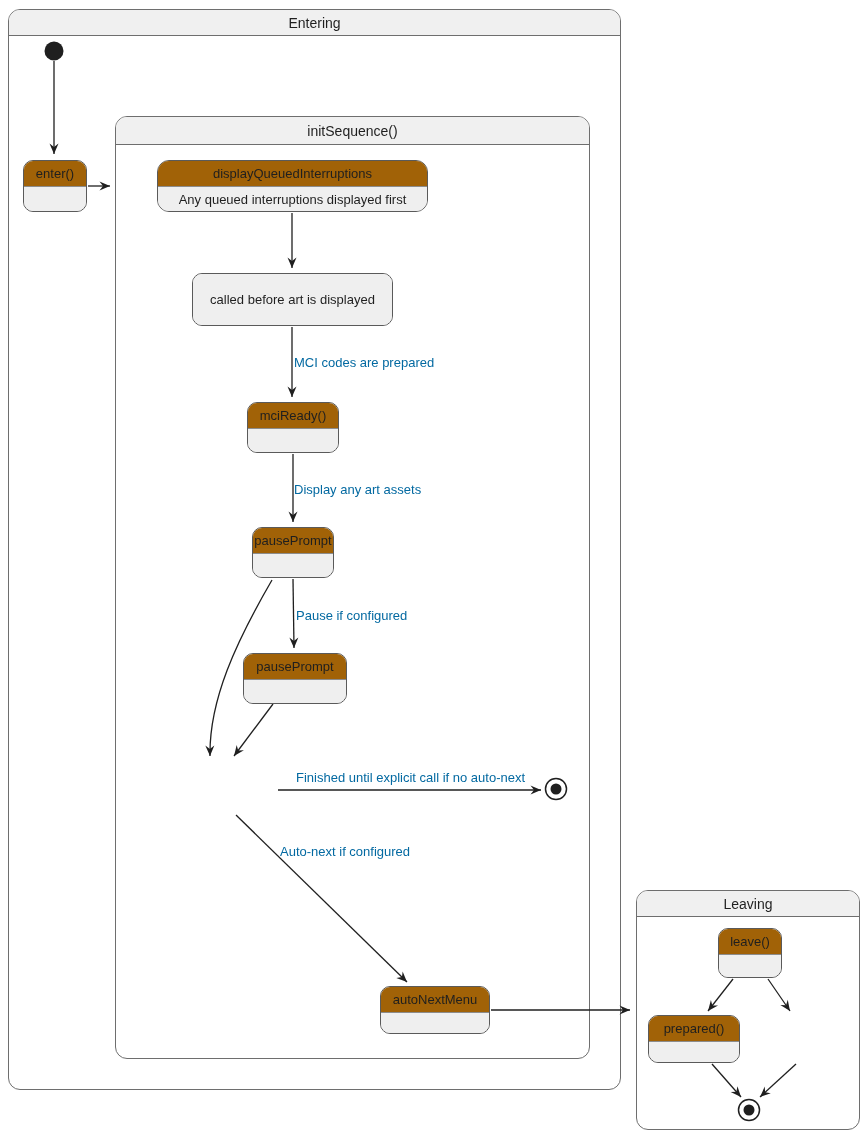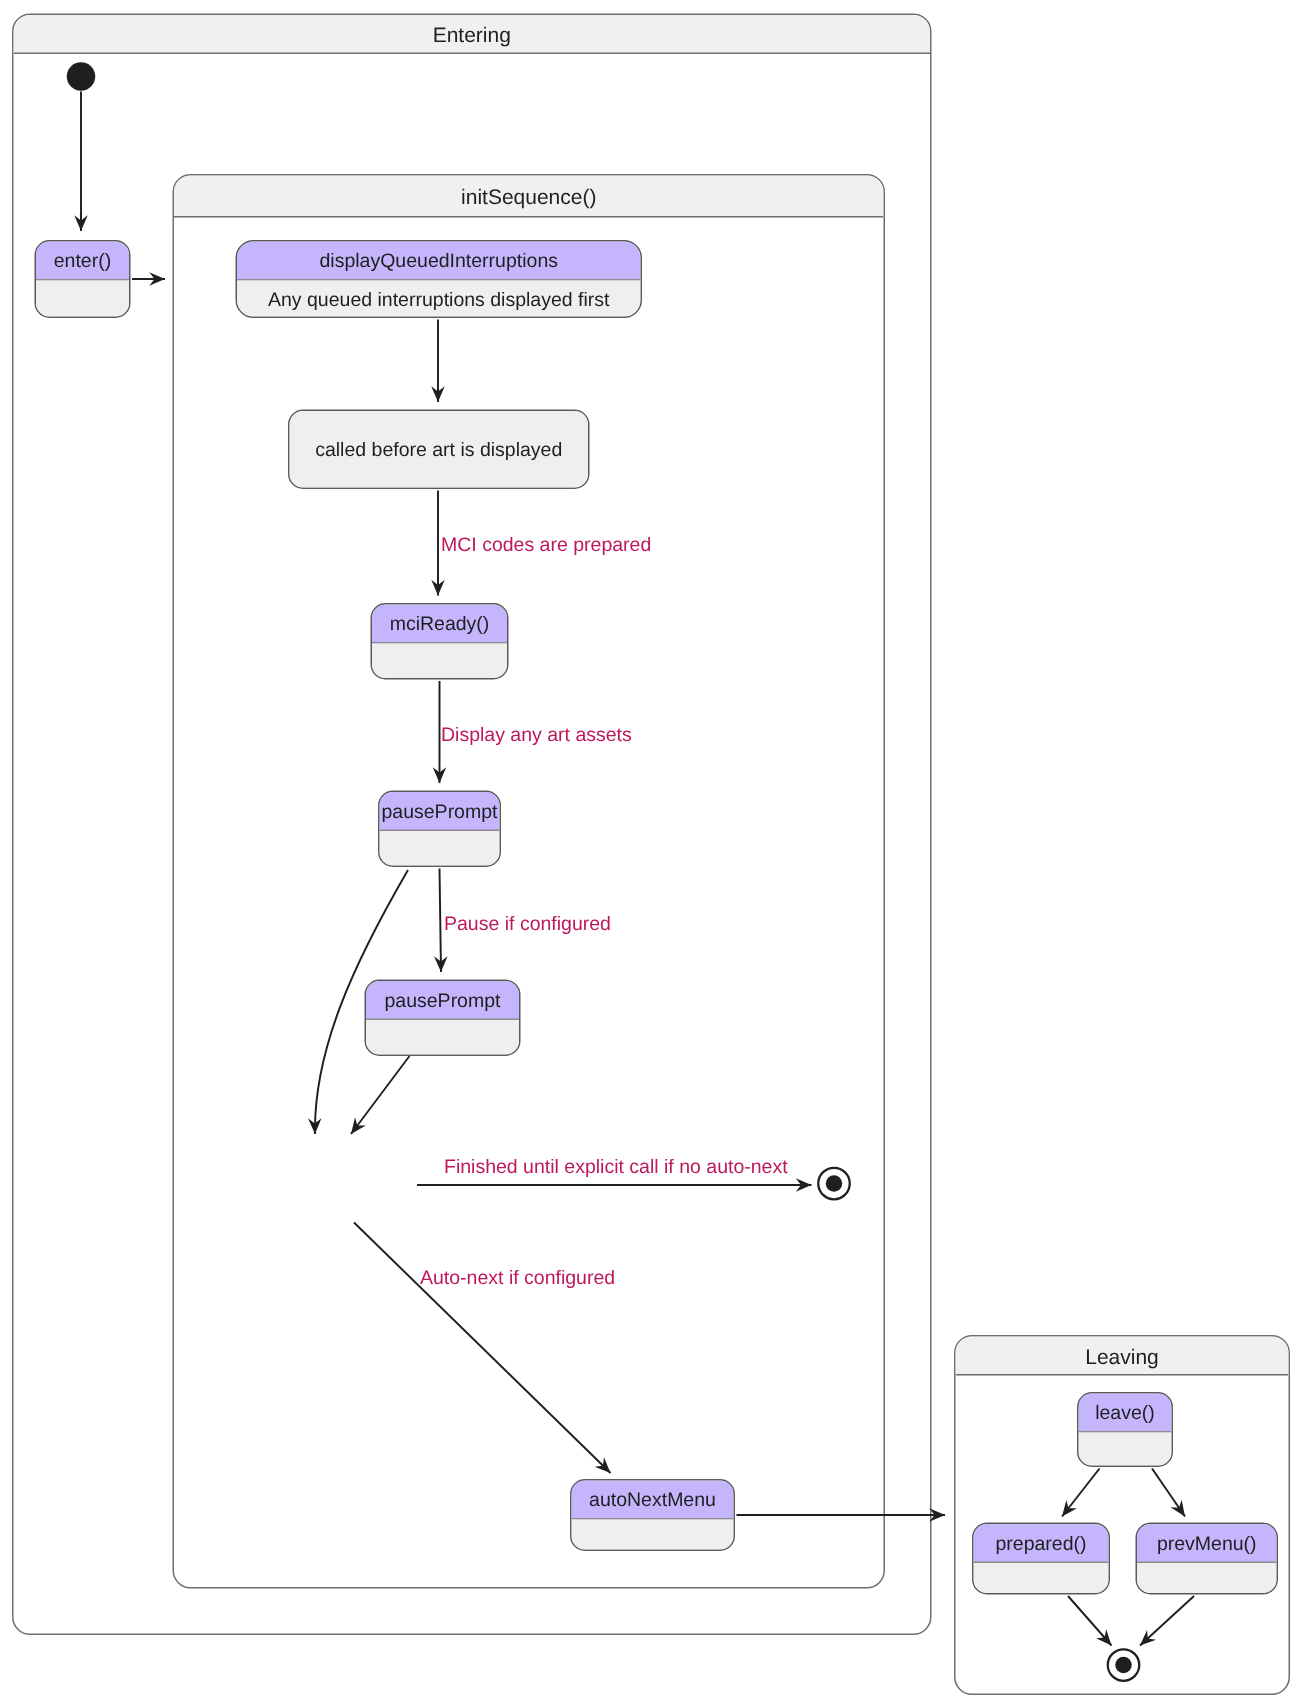--- a/index.html
+++ b/index.html
@@ -46,21 +46,21 @@
     flex-direction: column;
     z-index: 10;
     box-sizing: border-box;
     font-size: 13px;
   }
   .state-title {
     flex: 0 0 25px;
     display: flex;
     align-items: center;
     justify-content: center;
-    background: #c4b5fd;
+    background: #a16207;
     border-bottom: 1px solid #8c8c8c;
     white-space: nowrap;
   }
   .state-body {
     flex: 1 1 auto;
     display: flex;
     align-items: center;
     justify-content: center;
     background: #efefef;
     white-space: nowrap;
@@ -71,21 +71,21 @@
     top: 0;
     z-index: 5;
     pointer-events: none;
   }
   .edge-label {
     position: absolute;
     z-index: 6;
     font-size: 13px;
     line-height: 14px;
     white-space: nowrap;
-    color: #be185d;
+    color: #0369a1;
     text-align: center;
   }
 </style>
 </head>
 <body>
 
 <div class="canvas">
 
   <div class="container" style="left:8px; top:9px; width:613px; height:1081px;">
     <div class="container-title">Entering</div>
@@ -178,18 +178,14 @@
   <div class="state" style="left:718px; top:928px; width:64px; height:50px;">
     <div class="state-title">leave()</div>
     <div class="state-body"></div>
   </div>
 
   <div class="state" style="left:648px; top:1015px; width:92px; height:48px;">
     <div class="state-title">prepared()</div>
     <div class="state-body"></div>
   </div>
 
-  <div class="state" style="left:757px; top:1015px; width:95px; height:48px;">
-    <div class="state-title">prevMenu()</div>
-    <div class="state-body"></div>
-  </div>
 
 </div>
 
 </body></html>

